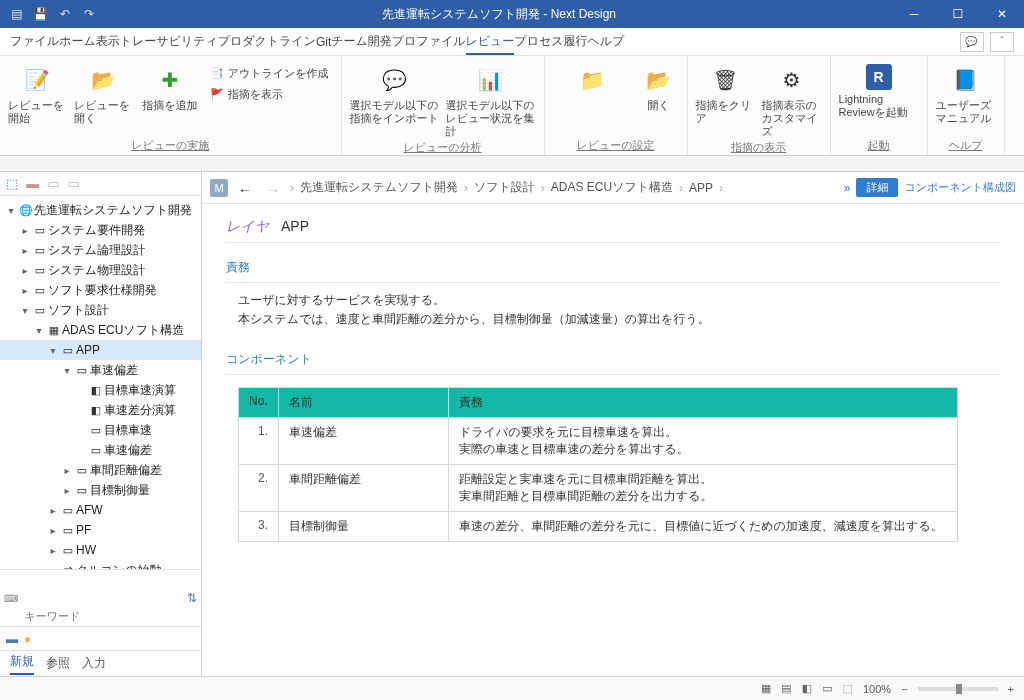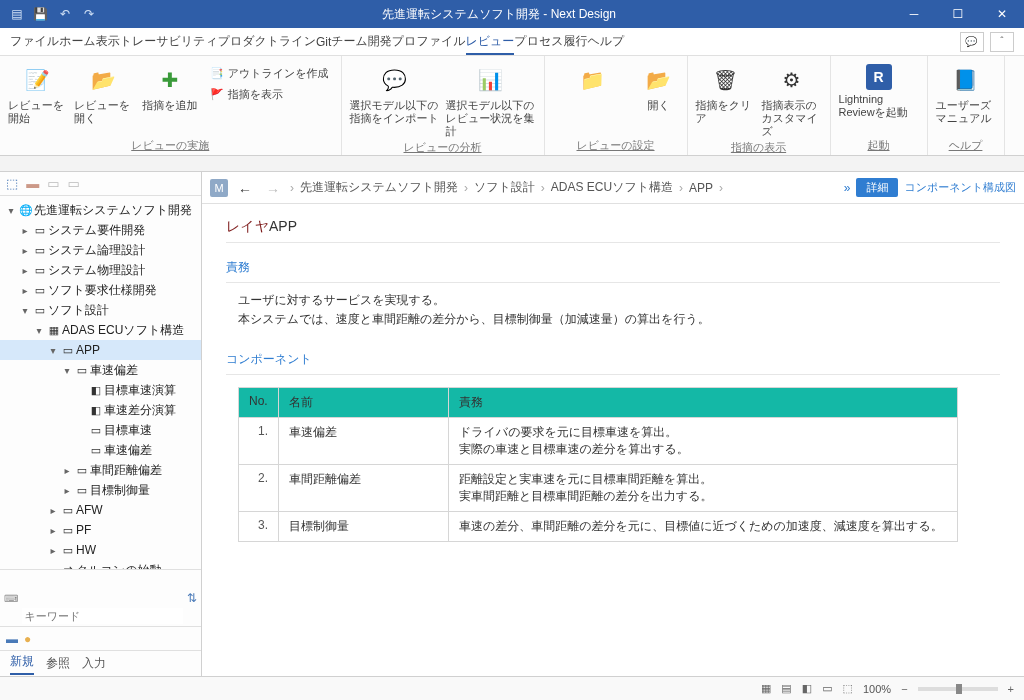--- a/index.html
+++ b/index.html
@@ -44,21 +44,21 @@
 .crumbs { height:32px; border-bottom:1px solid #e0e0e0; display:flex; align-items:center; padding:0 8px; gap:6px; font-size:12px; color:#555; }
 .mchip { width:18px; height:18px; background:#8fa9c7; color:#fff; display:flex; align-items:center; justify-content:center; border-radius:2px; font-size:11px; }
 .nav-ar { color:#333; cursor:pointer; padding:0 4px; font-size:14px; }
 .crumb { cursor:pointer; }
 .csep { color:#aaa; }
 .cr-right { margin-left:auto; display:flex; align-items:center; gap:6px; }
 .btn-detail { background:#2f7dd1; color:#fff; padding:2px 10px; border-radius:2px; cursor:pointer; font-size:11px; }
 .link-comp { color:#2f7dd1; cursor:pointer; font-size:11px; }
 .doc { padding:14px 24px; overflow:auto; flex:1; }
 .doc h2 { font-size:14px; font-weight:normal; color:#333; margin-bottom:6px; }
-.doc h2 .layer { color:#7f1d1d; margin-right:0; }
+.doc h2 .layer { color:#8b5cf6; margin-right:12px;font-style:italic; }
 .hr { border-bottom:1px solid #e6e6e6; margin:4px 0 16px; }
 .sec-title { color:#2f7dd1; font-size:12px; margin-bottom:6px; }
 .sec-body { font-size:12px; color:#333; margin:0 0 22px 12px; line-height:1.6; }
 table.comp { width:720px; border-collapse:collapse; font-size:12px; margin-left:12px; }
 table.comp th, table.comp td { border:1px solid #d6d6d6; padding:6px 10px; text-align:left; vertical-align:top; }
 table.comp th { background:#14b8a6; color:#333; font-weight:normal; }
 table.comp td.num { text-align:right; width:40px; color:#555; }
 table.comp td.name { width:170px; }
 .status { height:24px; border-top:1px solid #d0d0d0; background:#f9f9f9; display:flex; align-items:center; justify-content:flex-end; padding:0 10px; gap:10px; font-size:11px; color:#555; }
 .status .ic { cursor:pointer; color:#666; }

